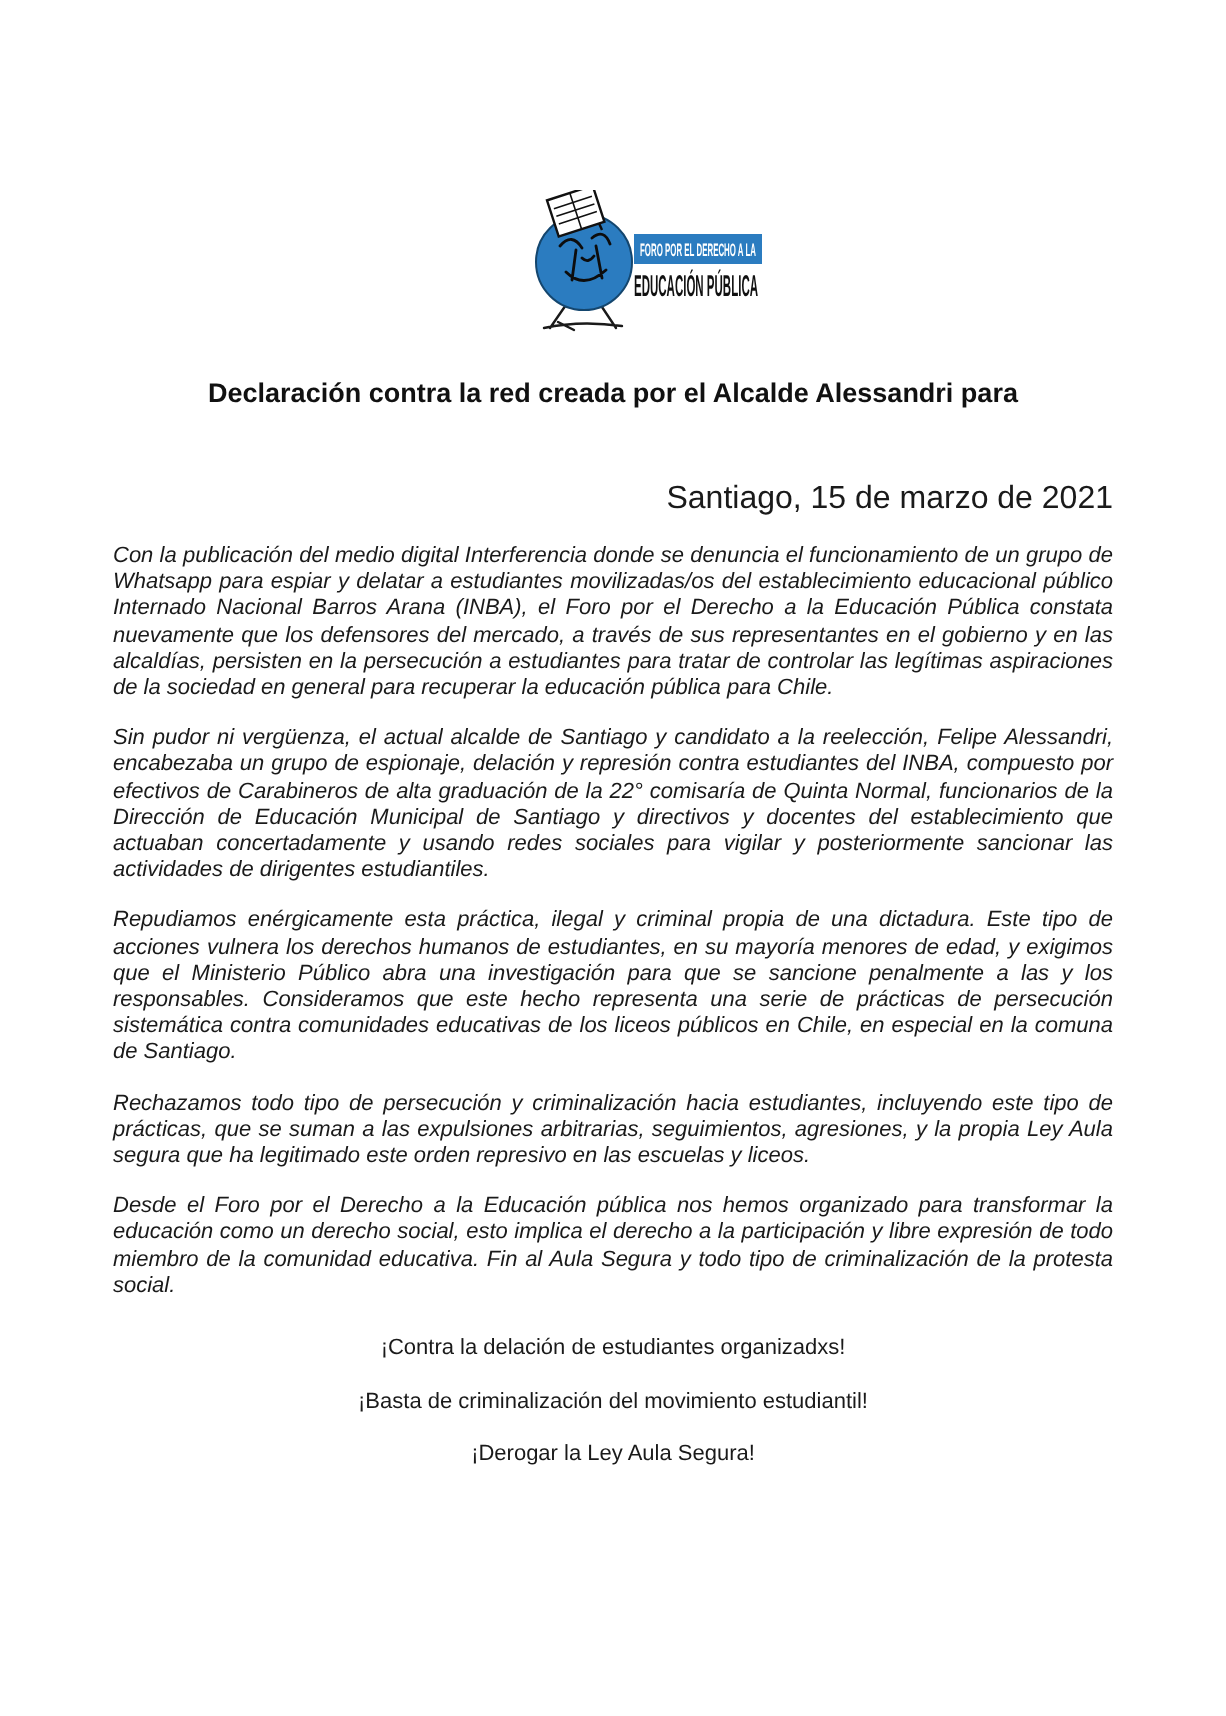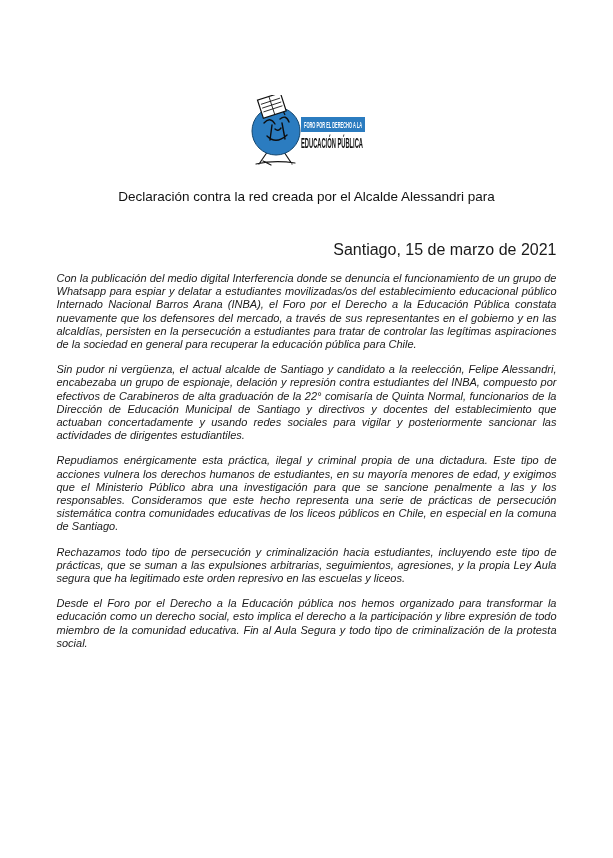--- a/index.html
+++ b/index.html
@@ -8,25 +8,25 @@
     width:613px; height:858px;
     background:#ffffff;
     font-family:"Liberation Sans", sans-serif;
     color:#1a1a1a;
     overflow:hidden;
   }
   .logo-row { padding-top:95px; }
   .logo {
     width:120px; height:72px;
     margin:0 auto;
-    position:relative; left:4px;
+    position:relative; left:20px;
   }
   .doc-title {
     text-align:center;
-    font-weight:normal;
+    font-weight:bold;
     font-size:13.5px;
     line-height:24px;
     margin-top:18px;
     color:#111;
   }
   .dateline {
     width:500px;
     margin:34px auto 0;
     text-align:right;
     font-size:16px;
@@ -87,14 +87,19 @@
   <div class="dateline">Santiago, 15 de marzo de 2021</div>
 
   <div class="content">
     <p>Con la publicación del medio digital Interferencia donde se denuncia el funcionamiento de un grupo de Whatsapp para espiar y delatar a estudiantes movilizadas/os del establecimiento educacional público Internado Nacional Barros Arana (INBA), el Foro por el Derecho a la Educación Pública constata nuevamente que los defensores del mercado, a través de sus representantes en el gobierno y en las alcaldías, persisten en la persecución a estudiantes para tratar de controlar las legítimas aspiraciones de la sociedad en general para recuperar la educación pública para Chile.</p>
     <p>Sin pudor ni vergüenza, el actual alcalde de Santiago y candidato a la reelección, Felipe Alessandri, encabezaba un grupo de espionaje, delación y represión contra estudiantes del INBA, compuesto por efectivos de Carabineros de alta graduación de la 22° comisaría de Quinta Normal, funcionarios de la Dirección de Educación Municipal de Santiago y directivos y docentes del establecimiento que actuaban concertadamente y usando redes sociales para vigilar y posteriormente sancionar las actividades de dirigentes estudiantiles.</p>
     <p>Repudiamos enérgicamente esta práctica, ilegal y criminal propia de una dictadura. Este tipo de acciones vulnera los derechos humanos de estudiantes, en su mayoría menores de edad, y exigimos que el Ministerio Público abra una investigación para que se sancione penalmente a las y los responsables. Consideramos que este hecho representa una serie de prácticas de persecución sistemática contra comunidades educativas de los liceos públicos en Chile, en especial en la comuna de Santiago.</p>
     <p>Rechazamos todo tipo de persecución y criminalización hacia estudiantes, incluyendo este tipo de prácticas, que se suman a las expulsiones arbitrarias, seguimientos, agresiones, y la propia Ley Aula segura que ha legitimado este orden represivo en las escuelas y liceos.</p>
     <p>Desde el Foro por el Derecho a la Educación pública nos hemos organizado para transformar la educación como un derecho social, esto implica el derecho a la participación y libre expresión de todo miembro de la comunidad educativa. Fin al Aula Segura y todo tipo de criminalización de la protesta social.</p>
   </div>
 
+  <div class="slogans">
+    <p>¡Contra la delación de estudiantes organizadxs!</p>
+    <p>¡Basta de criminalización del movimiento estudiantil!</p>
+    <p>¡Derogar la Ley Aula Segura!</p>
+  </div>
 
 </div>
 
 </body></html>

